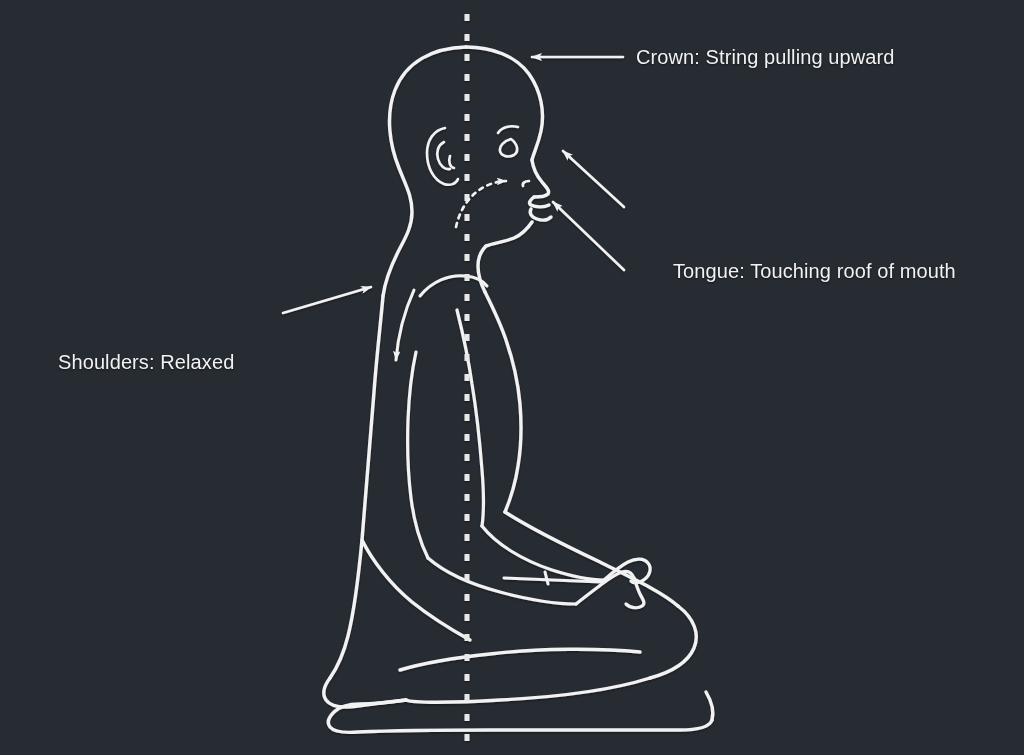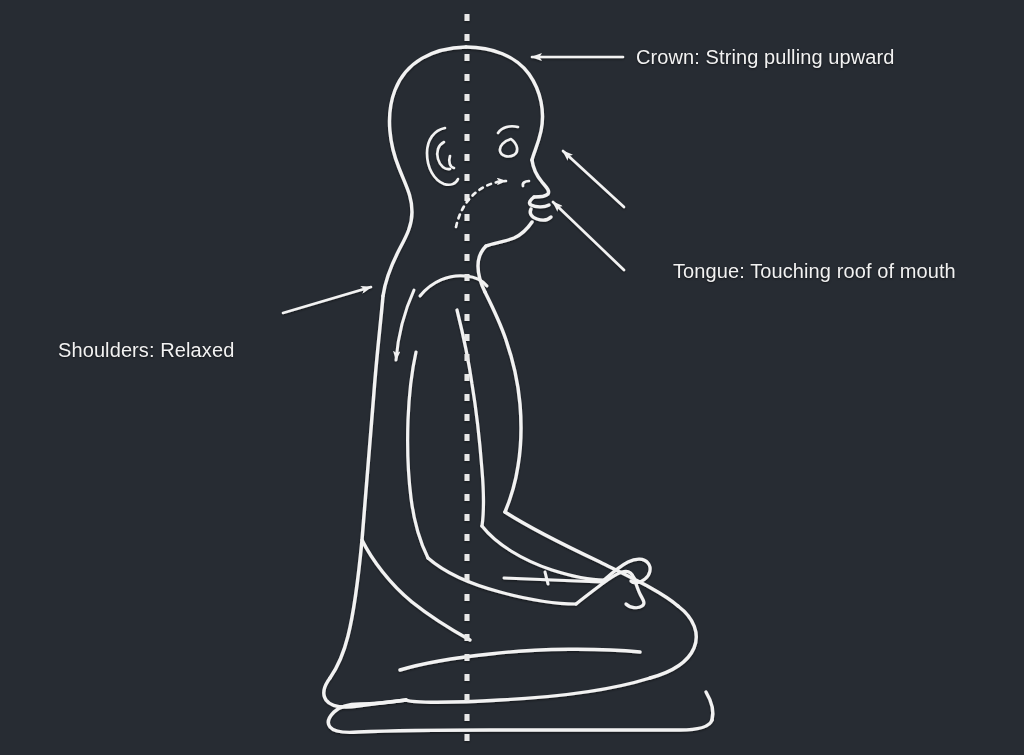--- a/index.html
+++ b/index.html
@@ -32,21 +32,21 @@
     font-size: 20px;
     font-weight: 400;
     line-height: 1.38;
     letter-spacing: 0.1px;
     white-space: pre;
     text-shadow: 0 1px 2px rgba(0,0,0,0.55);
   }
   #label-crown   { left: 636px; top: 44px;  }
   #label-eyes    { left: 636px; top: 196px; }
   #label-tongue  { left: 636px; top: 258px; margin-left: 37px; }
-  #label-shoulders { left: 58px; top: 282px; }
+  #label-shoulders { left: 58px; top: 294px; }
 </style>
 </head>
 <body>
 
 <div id="stage">
 
   <svg id="diagram-svg" viewBox="0 0 1024 755" aria-hidden="true">
     <defs>
       <marker id="arrowhead" markerWidth="11" markerHeight="8" refX="10" refY="4" orient="auto" markerUnits="userSpaceOnUse">
         <path d="M0,0 L11,4 L0,8 L2.6,4 Z" fill="#f2f2f2"></path>

